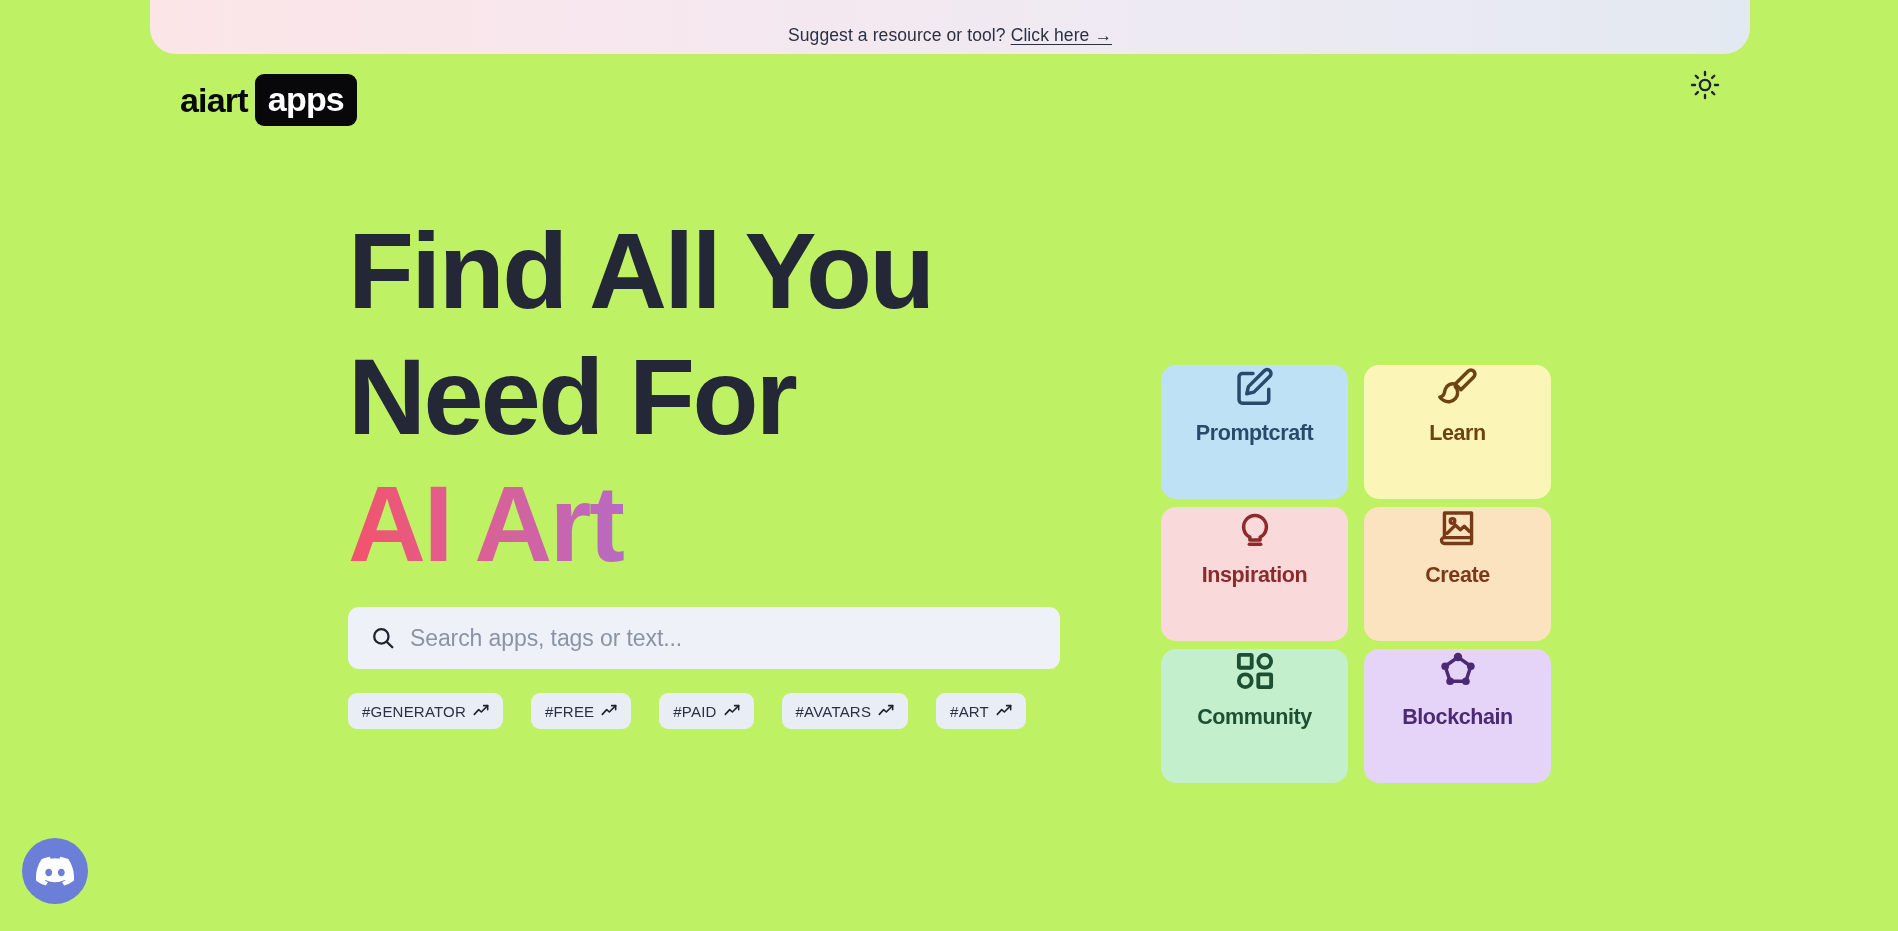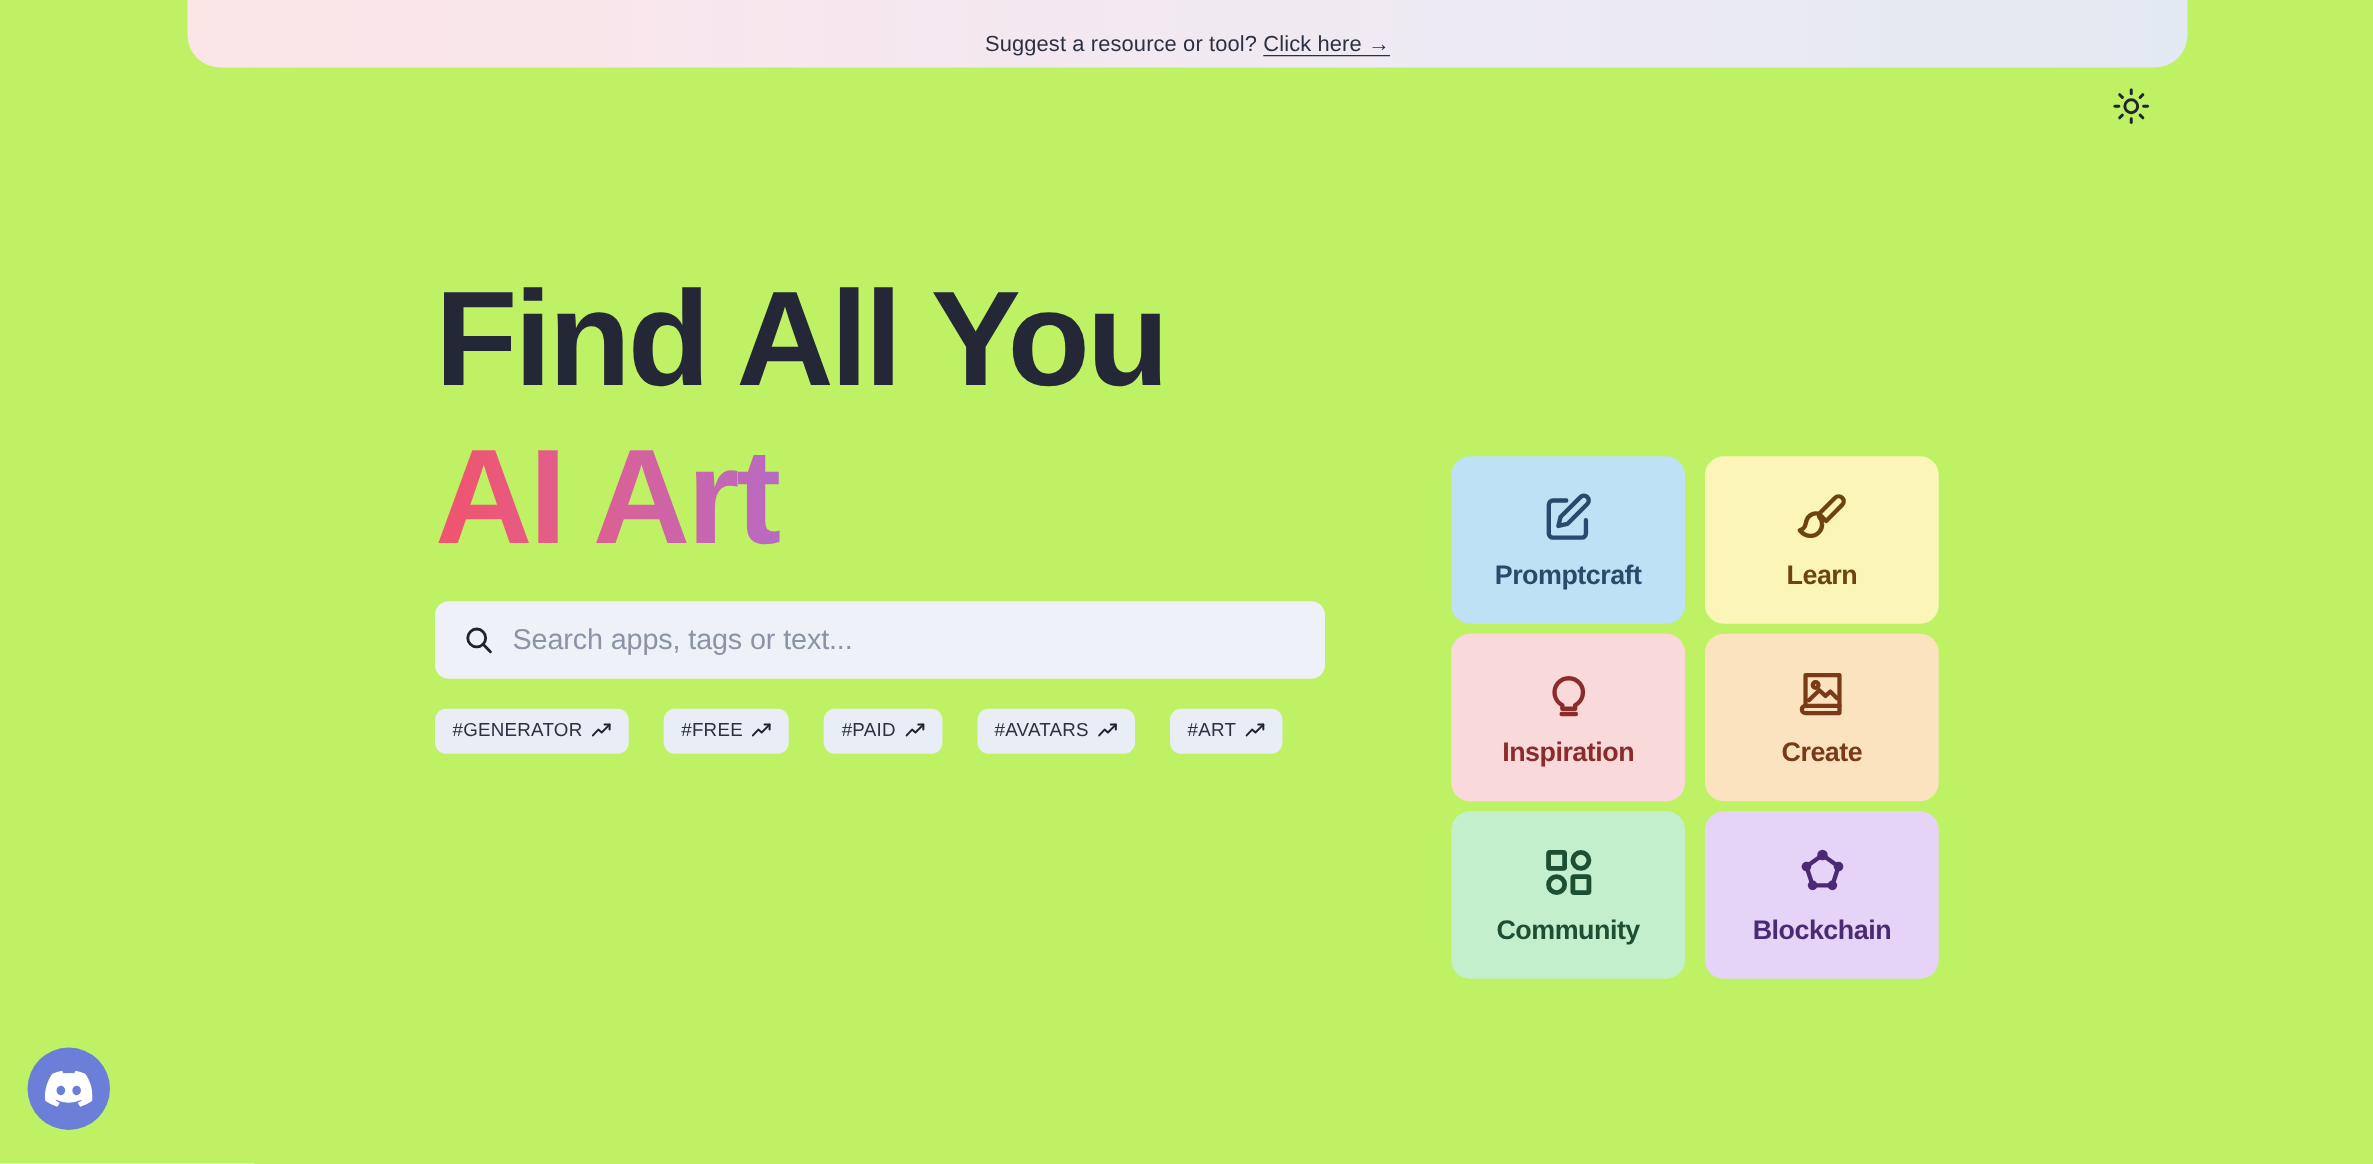--- a/index.html
+++ b/index.html
@@ -205,21 +205,21 @@
     grid-template-columns: 187px 187px;
     grid-template-rows: 134px 134px 134px;
     column-gap: 16px;
     row-gap: 8px;
   }
   .tile {
     border-radius: 15px;
     display: flex;
     flex-direction: column;
     align-items: center;
-    justify-content: center;
+    justify-content: flex-start;
     gap: 12px;
     cursor: pointer;
     border: none;
     font-family: "Liberation Sans", sans-serif;
   }
   .tile-label {
     font-size: 21.5px;
     font-weight: 700;
     letter-spacing: -0.4px;
   }
@@ -248,20 +248,24 @@
 
   <div class="banner">
     <div class="banner-text">
       <span>Suggest a resource or tool?</span>
       <span class="banner-link">Click here →</span>
     </div>
   </div>
 
   <div class="header">
 
+    <div class="logo">
+      <span class="logo-word">aiart</span>
+      <span class="logo-badge">apps</span>
+    </div>
 
     <div class="header-right">
 
       <button class="theme-toggle">
         <svg width="30" height="30" viewBox="0 0 24 24" fill="none" stroke="#20242f" stroke-width="1.9" stroke-linecap="round">
           <circle cx="12" cy="12" r="4.1"></circle>
           <line x1="12" y1="1.6" x2="12" y2="4"></line>
           <line x1="12" y1="20" x2="12" y2="22.4"></line>
           <line x1="1.6" y1="12" x2="4" y2="12"></line>
           <line x1="20" y1="12" x2="22.4" y2="12"></line>
@@ -273,20 +277,21 @@
       </button>
 
 
     </div>
   </div>
 
   <div class="hero-left">
 
     <h1 class="headline">
       <div>Find All You</div>
+      <div>Need For</div>
       <div class="gradient">AI Art</div>
     </h1>
 
 
     <div class="search-wrap">
       <svg width="26" height="26" viewBox="0 0 24 24" fill="none" stroke="#1e2330" stroke-width="2.1" stroke-linecap="round">
         <circle cx="10.5" cy="10.5" r="6.6"></circle>
         <line x1="15.4" y1="15.4" x2="20.6" y2="20.6"></line>
       </svg>
       <input class="search-input" type="text" placeholder="Search apps, tags or text..." style="">

